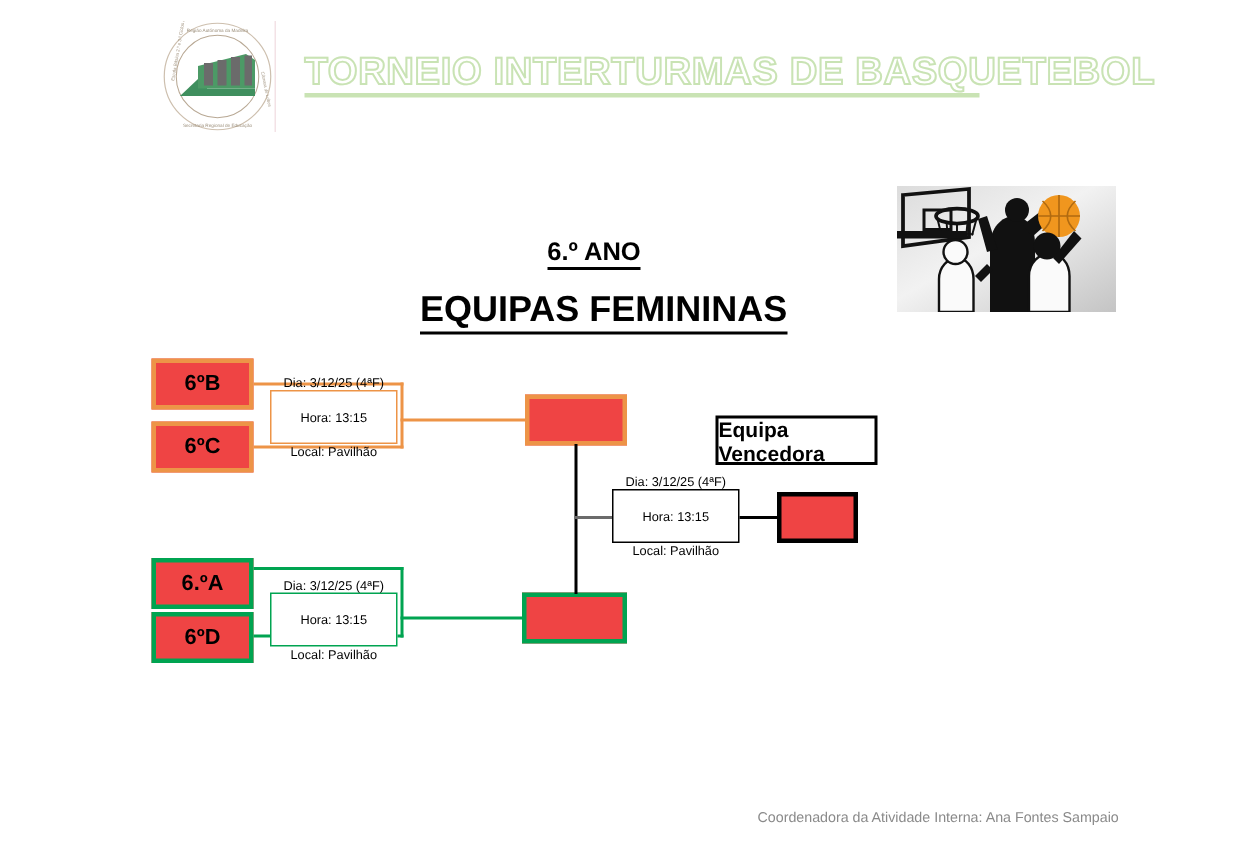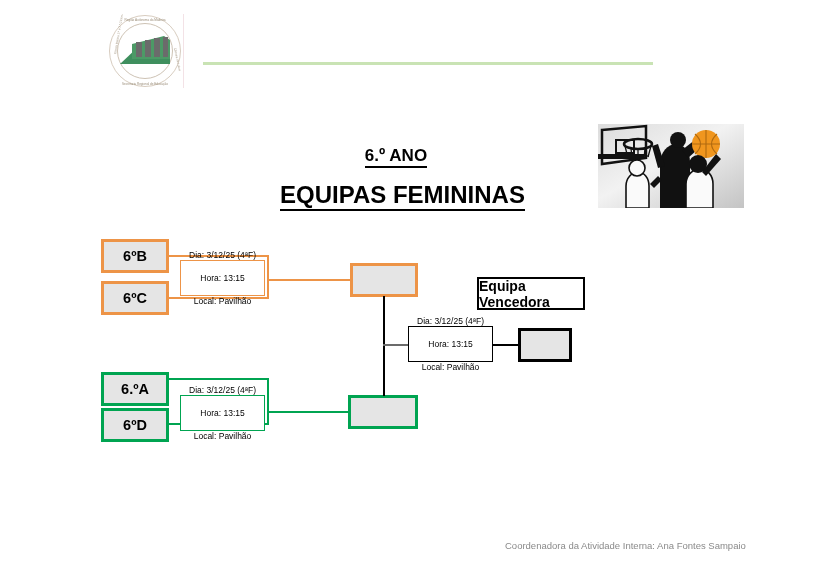--- a/index.html
+++ b/index.html
@@ -51,20 +51,21 @@
     background: #c9e3b4;
   }
 
   
   .center-heading {
     position: absolute;
     text-align: center;
     font-weight: bold;
     color: #000000;
     white-space: nowrap;
+    margin-top: 12px;
   }
   #heading-year {
     left: 280px; top: 146px;
     width: 232px;
     font-size: 17px;
     border-bottom: 2px solid #000;
     padding-bottom: 1px;
     display: inline-block;
   }
   #heading-year-inner {
@@ -88,21 +89,21 @@
     position: absolute;
     left: 598px; top: 124px;
     width: 146px; height: 84px;
     overflow: hidden;
     background: linear-gradient(128deg, #d8d8d8 0%, #efefef 42%, #c9c9c9 100%);
   }
 
   
   .team-box {
     position: absolute;
-    background: #e5e5e5;
+    background: #ef4444;
     display: flex;
     align-items: center;
     justify-content: center;
     font-weight: bold;
     font-size: 14.5px;
     color: #000;
     box-sizing: border-box;
   }
   .orange-border { border: 3px solid #ED9447; }
   .green-border  { border: 3px solid #00A451; }
@@ -217,20 +218,21 @@
       </g>
       <g fill="#a1937f" font-family="'Liberation Sans', sans-serif" font-size="3">
         <text x="8" y="40" transform="rotate(-80 8 40)">Escola Básica 2.º e 3.º Ciclos do Estreito</text>
         <text x="66" y="34" transform="rotate(78 66 34)">Câmara de Lobos</text>
       </g>
     </svg>
   </div>
 
   <div id="logo-divider"></div>
 
+  <div id="tournament-title">TORNEIO INTERTURMAS DE BASQUETEBOL</div>
   <div id="title-underline"></div>
 </div>
 
 <div class="center-heading" id="heading-year" style="border-bottom:none;">
   <span id="heading-year-inner">6.º ANO</span>
 </div>
 
 <div class="center-heading" id="heading-teams">
   <span id="heading-teams-inner">EQUIPAS FEMININAS</span>
 </div>

